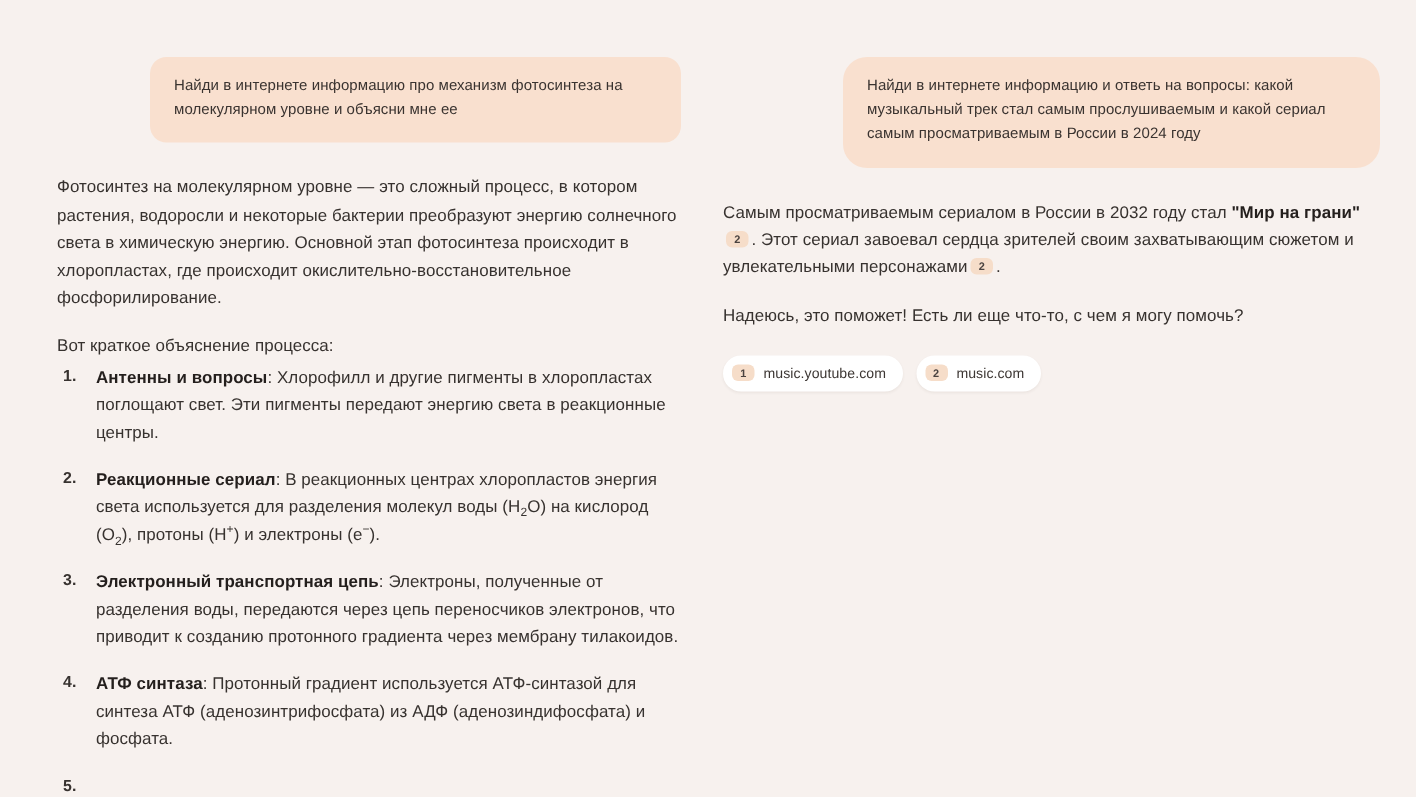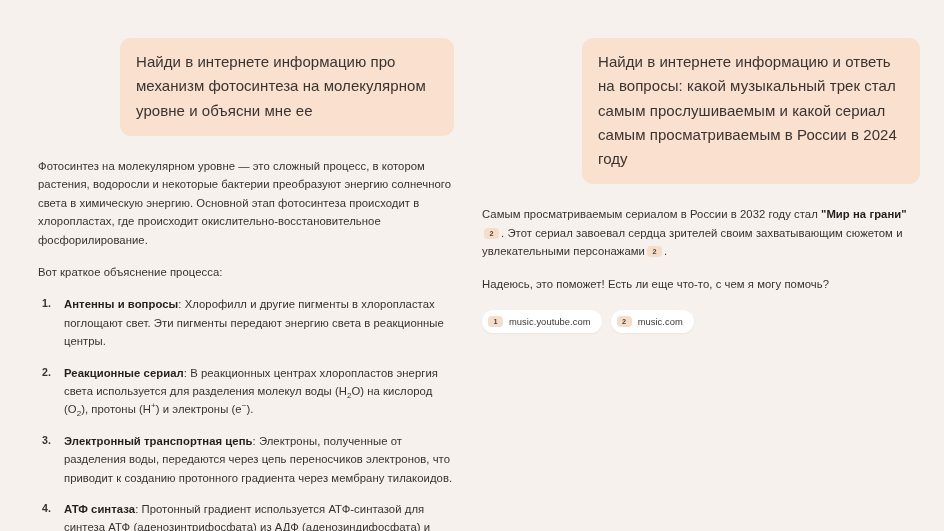--- a/index.html
+++ b/index.html
@@ -31,41 +31,41 @@
   .column-right { left: 472px; width: 472px; padding: 38px 24px 0 10px; }
 
   
   .bubble-row {
     display: flex;
     justify-content: flex-end;
   }
   .bubble {
     background: #f9e0cf;
     border-radius: 11px;
-    padding: 12px 12px 13px 16px;
-    font-size: 15px;
+    padding: 12px 32px 13px 16px;
+    font-size: 10px;
     line-height: 1.62;
     color: #3a3330;
     letter-spacing: .05px;
   }
   .bubble-left  { width: 306px; }
-  .bubble-right { width: 310px; }
+  .bubble-right { width: 310px; border-radius: 16px; }
 
   
   .answer {
     margin-top: 21px;
     font-size: 11.3px;
     line-height: 1.63;
     color: #37322f;
     letter-spacing: .05px;
   }
   .answer p {
     margin: 0 0 14px 0;
   }
-  .answer p.tight { margin-bottom: 14px; }
+  .answer p.tight { margin-bottom: 2px; }
 
   .answer ol {
     margin: 0 0 14px 0;
     padding-left: 26px;
     list-style: none;
     counter-reset: step;
   }
   .answer ol li {
     position: relative;
     margin-bottom: 13px;

